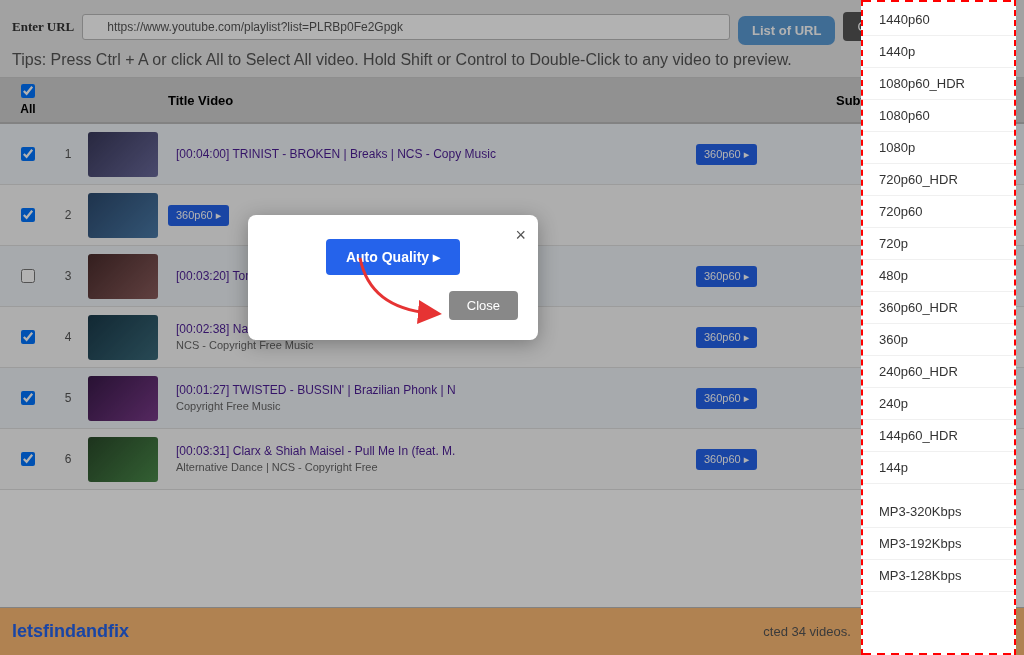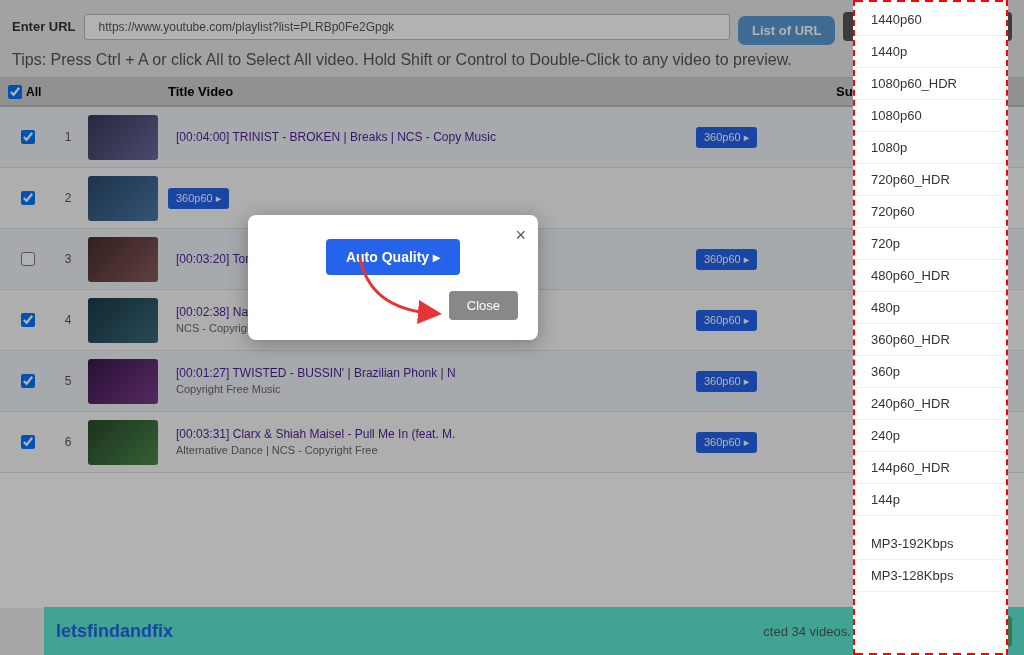--- a/index.html
+++ b/index.html
@@ -1,22 +1,22 @@
 <!DOCTYPE html>
 <html><head>
   <meta charset="utf-8">
   <style>
     * { box-sizing: border-box; margin: 0; padding: 0; }
     body { font-family: Arial, sans-serif; font-size: 13px; background: #f0f0f0; width: 1024px; height: 655px; overflow: hidden; position: relative; }
 
     
     .header { background: #e8e8e8; padding: 8px 12px; border-bottom: 1px solid #ccc; }
     .url-row { display: flex; align-items: center; gap: 8px; margin-bottom: 6px; }
-    .url-label { font-weight: bold; font-size: 13px; color: #333; white-space: nowrap; }
-    .url-input { flex: 1; padding: 5px 14px; border: 1px solid #bbb; border-radius: 3px; font-size: 12px; background: #fff; color: #555; }
+    .url-label { font-weight: bold; font-size: 13px; color: #333; white-space: nowrap; font-family: Liberation Serif, serif; }
+    .url-input { flex: 1; padding: 5px 24px; border: 1px solid #bbb; border-radius: 3px; font-size: 12px; background: #fff; color: #555; }
     .btn-list-url { background: #5b9bd5; color: #fff; border: none; padding: 7px 14px; border-radius: 7px; cursor: pointer; font-size: 13px; font-weight: bold; margin-top: 8px; }
     .btn-order { background: #555; color: #fff; border: none; padding: 7px 14px; border-radius: 4px; cursor: pointer; font-size: 13px; display: flex; align-items: center; gap: 4px; }
     .tips-row { font-size: 16px; color: #555; }
 
     
     .table-container { background: #fff; overflow-y: auto; max-height: 530px; }
     .table-header { display: grid; grid-template-columns: 40px 40px 80px 1fr 140px 100px 80px; background: #d0d0d0; border-bottom: 2px solid #bbb; padding: 6px 8px; font-weight: bold; font-size: 13px; align-items: center; }
     .table-row { display: grid; grid-template-columns: 40px 40px 80px 1fr 140px 100px 80px; border-bottom: 1px solid #e0e0e0; padding: 4px 8px; align-items: center; min-height: 60px; }
     .table-row:nth-child(odd) { background: #fafafa; }
     .table-row:nth-child(even) { background: #f0f4f8; }
@@ -26,21 +26,21 @@
     .thumb-inner { width: 100%; height: 100%; background: linear-gradient(135deg, #555 0%, #888 50%, #444 100%); }
     .row-title { padding: 0 8px; font-size: 12px; line-height: 1.4; }
     .row-title a { color: #4c1d95; text-decoration: none; font-size: 12px; }
     .row-title .sub { color: #666; font-size: 11px; }
     .quality-btn { background: #2563eb; color: #fff; border: none; border-radius: 3px; padding: 4px 8px; font-size: 11px; cursor: pointer; white-space: nowrap; }
     .subtitle-cell { text-align: center; }
     .download-cell { display: flex; justify-content: center; align-items: center; flex-direction: column; gap: 4px; }
     .icon-btn { background: #d0d0d0; border: 1px solid #bbb; border-radius: 3px; width: 28px; height: 24px; display: flex; align-items: center; justify-content: center; cursor: pointer; font-size: 14px; color: #555; }
 
     
-    .bottom-bar { position: absolute; bottom: 0; left: 0; right: 0; background: #5eead4; border-top: 1px solid #bbb; padding: 8px 12px; display: flex; align-items: center; justify-content: space-between; margin-left: 44px; }
+    .bottom-bar { position: absolute; bottom: 0; left: 0; right: 0; background: #fdba74; border-top: 1px solid #bbb; padding: 8px 12px; display: flex; align-items: center; justify-content: space-between; }
     .brand { font-size: 18px; font-weight: bold; color: #222; }
     .brand span { color: #2563eb; }
     .bottom-right { display: flex; align-items: center; gap: 10px; }
     .selected-count { font-size: 13px; color: #555; }
     .btn-set-quality { background: #5aaa6e; color: #fff; border: none; padding: 8px 16px; border-radius: 4px; font-size: 13px; font-weight: bold; cursor: pointer; }
 
     
     .overlay { position: absolute; top: 0; left: 0; right: 0; bottom: 0; background: rgba(0,0,0,0.3); z-index: 100; }
 
     
@@ -49,33 +49,33 @@
     .dialog-title { font-size: 16px; font-weight: bold; color: #333; margin-bottom: 20px; }
     .dialog-btn { background: #2563eb; color: #fff; border: none; border-radius: 4px; padding: 10px 20px; font-size: 14px; font-weight: bold; cursor: pointer; display: flex; align-items: center; gap: 6px; justify-content: flex-end; }
     .dialog-btn-row { display: flex; justify-content: center; margin-bottom: 16px; }
     .dialog-close-btn-row { display: flex; justify-content: flex-end; }
     .btn-close-dialog { background: #888; color: #fff; border: none; border-radius: 4px; padding: 7px 18px; font-size: 13px; cursor: pointer; }
 
     
     .arrow-container { position: absolute; top: 248px; left: 350px; z-index: 210; pointer-events: none; }
 
     
-    .dropdown-panel { position: absolute; top: 0; right: 16px; width: 155px; height: 655px; background: #fff; border-left: 2px dashed red; border-right: 2px dashed red; z-index: 150; overflow-y: auto; }
+    .dropdown-panel { position: absolute; top: 0; right: 8px; width: 155px; height: 655px; background: #fff; border-left: 2px dashed red; border-right: 2px dashed red; z-index: 150; overflow-y: auto; }
     .dropdown-panel-inner { padding: 4px 0; }
     .dropdown-item { padding: 8px 16px; font-size: 13px; color: #333; cursor: pointer; border-bottom: 1px solid #f0f0f0; }
     .dropdown-sep { height: 12px; }
 
     
     .dropdown-top-border { position: absolute; top: 0; left: 0; right: 0; height: 2px; background: repeating-linear-gradient(to right, red 0px, red 8px, transparent 8px, transparent 14px); }
     .dropdown-bottom-border { position: absolute; bottom: 0; left: 0; right: 0; height: 2px; background: repeating-linear-gradient(to right, red 0px, red 8px, transparent 8px, transparent 14px); }
 
     
     input[type=checkbox] { cursor: pointer; width: 14px; height: 14px; }
 
-    .all-header { display: flex; align-items: center; gap: 4px; }
+    .all-header { display: flex; align-items: center; gap: 4px; flex-direction: column; }
   </style>
 </head>
 <body>
 
 <div class="overlay"></div>
 
 <div style="display:flex; flex-direction:column; height:655px; position:relative;">
 
   <div class="header">
     <div class="url-row">
@@ -260,26 +260,26 @@
   <div class="dropdown-top-border"></div>
   <div class="dropdown-panel-inner">
     <div class="dropdown-item">1440p60</div>
     <div class="dropdown-item">1440p</div>
     <div class="dropdown-item">1080p60_HDR</div>
     <div class="dropdown-item">1080p60</div>
     <div class="dropdown-item">1080p</div>
     <div class="dropdown-item">720p60_HDR</div>
     <div class="dropdown-item">720p60</div>
     <div class="dropdown-item">720p</div>
-    <div class="dropdown-item">480p60_HDR</div>
     <div class="dropdown-item">480p</div>
     <div class="dropdown-item">360p60_HDR</div>
     <div class="dropdown-item">360p</div>
     <div class="dropdown-item">240p60_HDR</div>
     <div class="dropdown-item">240p</div>
     <div class="dropdown-item">144p60_HDR</div>
     <div class="dropdown-item">144p</div>
     <div class="dropdown-sep"></div>
+    <div class="dropdown-item">MP3-320Kbps</div>
     <div class="dropdown-item">MP3-192Kbps</div>
     <div class="dropdown-item">MP3-128Kbps</div>
   </div>
   <div class="dropdown-bottom-border"></div>
 </div>
 
 </body></html>

